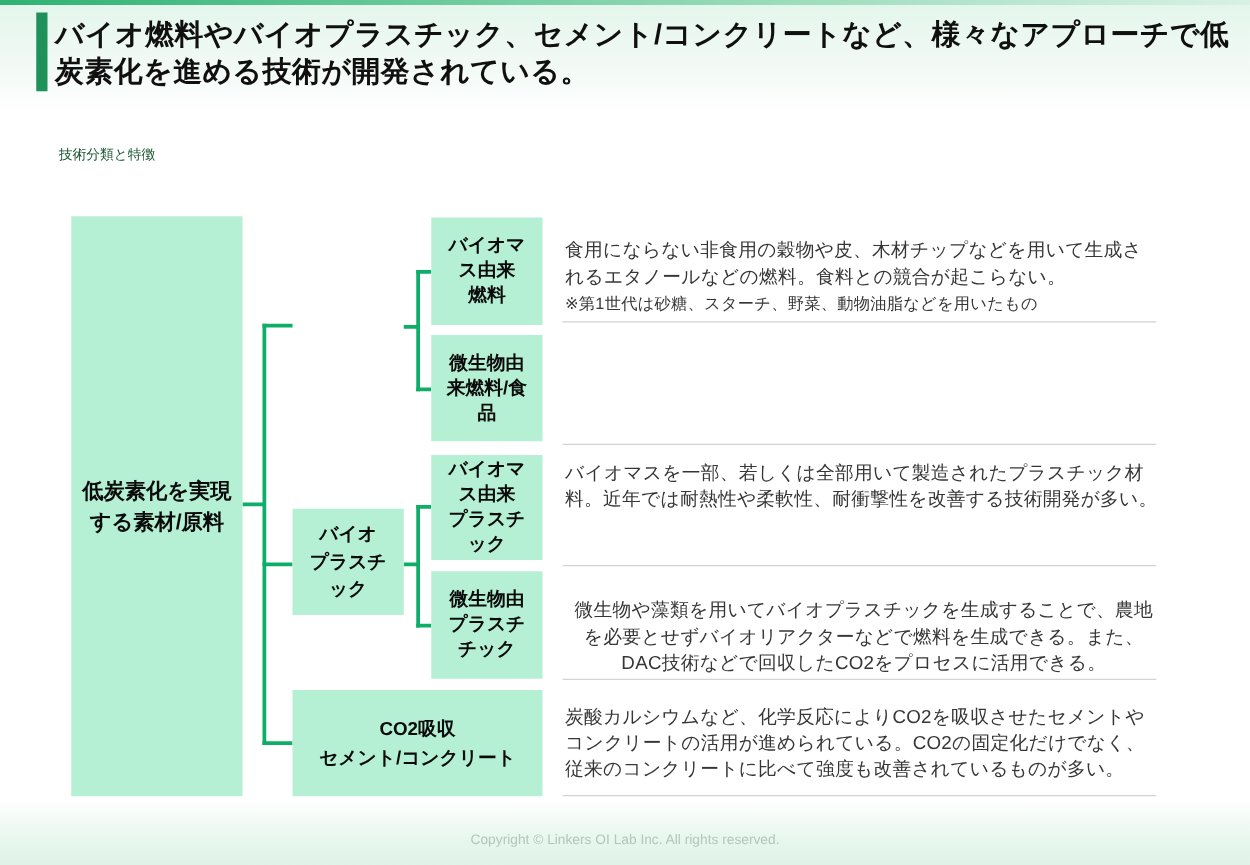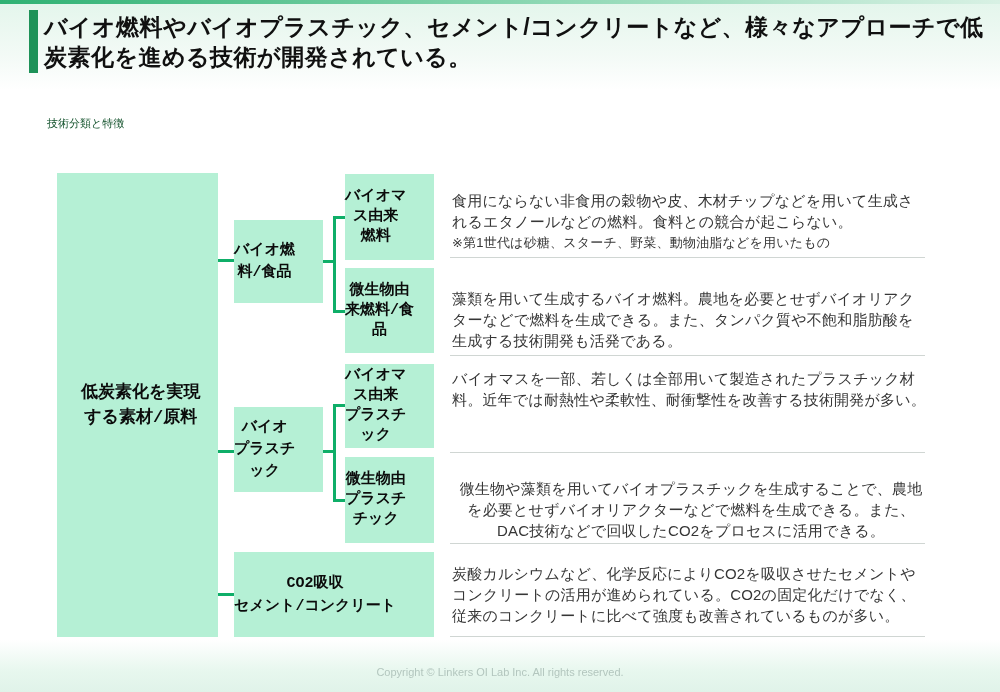--- a/index.html
+++ b/index.html
@@ -30,25 +30,25 @@
   }
   .slide-title span{display:block;}
   .section-label{
     position:absolute;left:47px;top:116px;
     font-size:11px;color:#14532d;
   }
   
   .box{
     position:absolute;
     background:#b5f0d5;
-    display:flex;align-items:center;justify-content:flex-start;
-    text-align:center;color:#0b0b0b;font-weight:700;font-family:Liberation Mono, monospace;
+    display:flex;align-items:center;justify-content:center;
+    text-align:center;color:#0b0b0b;font-weight:700;
   }
   .box .bl{display:block;}
-  .box-root{left:57px;top:173px;width:137px;height:464px;font-size:17px;line-height:25px;padding-left:24px;}
+  .box-root{left:57px;top:173px;width:137px;height:464px;font-size:17px;line-height:25px;}
   .box-mid1{left:234px;top:220px;width:89px;height:83px;font-size:15px;line-height:22px;}
   .box-mid2{left:234px;top:407px;width:89px;height:85px;font-size:15px;line-height:22px;}
   .box-cement{left:234px;top:552px;width:200px;height:85px;font-size:15px;line-height:23px;}
   .box-leaf{width:89px;font-size:15px;line-height:20px;}
   .box-leaf1{left:345px;top:174px;height:86px;}
   .box-leaf2{left:345px;top:268px;height:85px;}
   .box-leaf3{left:345px;top:364px;height:84px;}
   .box-leaf4{left:345px;top:457px;height:86px;}
   
   .conn{position:absolute;background:#0fae68;}
@@ -116,26 +116,20 @@
   <div class="conn c-stub-leaf3"></div>
   <div class="conn c-stub-leaf4"></div>
 
   <div class="box box-root">
     <div>
       <span class="bl">低炭素化を実現</span>
       <span class="bl">する素材/原料</span>
     </div>
   </div>
 
-  <div class="box box-mid1">
-    <div>
-      <span class="bl">バイオ燃</span>
-      <span class="bl">料/食品</span>
-    </div>
-  </div>
 
   <div class="box box-mid2">
     <div>
       <span class="bl">バイオ</span>
       <span class="bl">プラスチ</span>
       <span class="bl">ック</span>
     </div>
   </div>
 
   <div class="box box-cement">
@@ -178,25 +172,20 @@
     </div>
   </div>
 
   <div class="desc desc1">
     <span class="dl">食用にならない非食用の穀物や皮、木材チップなどを用いて生成さ</span>
     <span class="dl">れるエタノールなどの燃料。食料との競合が起こらない。</span>
     <span class="dl note">※第1世代は砂糖、スターチ、野菜、動物油脂などを用いたもの</span>
   </div>
   <div class="sep sep1"></div>
 
-  <div class="desc desc2">
-    <span class="dl">藻類を用いて生成するバイオ燃料。農地を必要とせずバイオリアク</span>
-    <span class="dl">ターなどで燃料を生成できる。また、タンパク質や不飽和脂肪酸を</span>
-    <span class="dl">生成する技術開発も活発である。</span>
-  </div>
   <div class="sep sep2"></div>
 
   <div class="desc desc3">
     <span class="dl">バイオマスを一部、若しくは全部用いて製造されたプラスチック材</span>
     <span class="dl">料。近年では耐熱性や柔軟性、耐衝撃性を改善する技術開発が多い。</span>
   </div>
   <div class="sep sep3"></div>
 
   <div class="desc desc4">
     <span class="dl">微生物や藻類を用いてバイオプラスチックを生成することで、農地</span>

